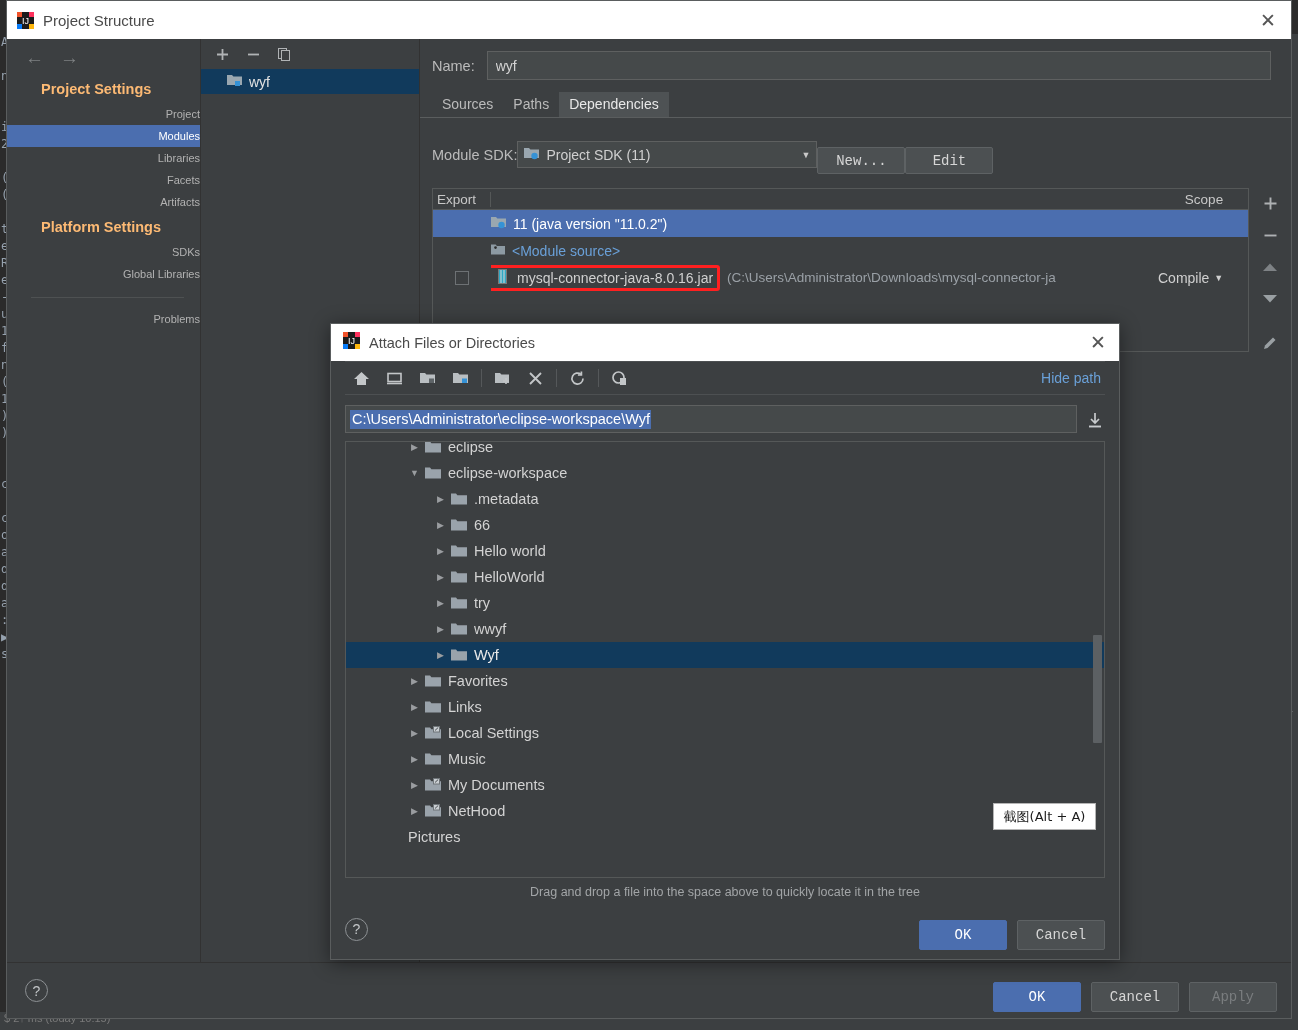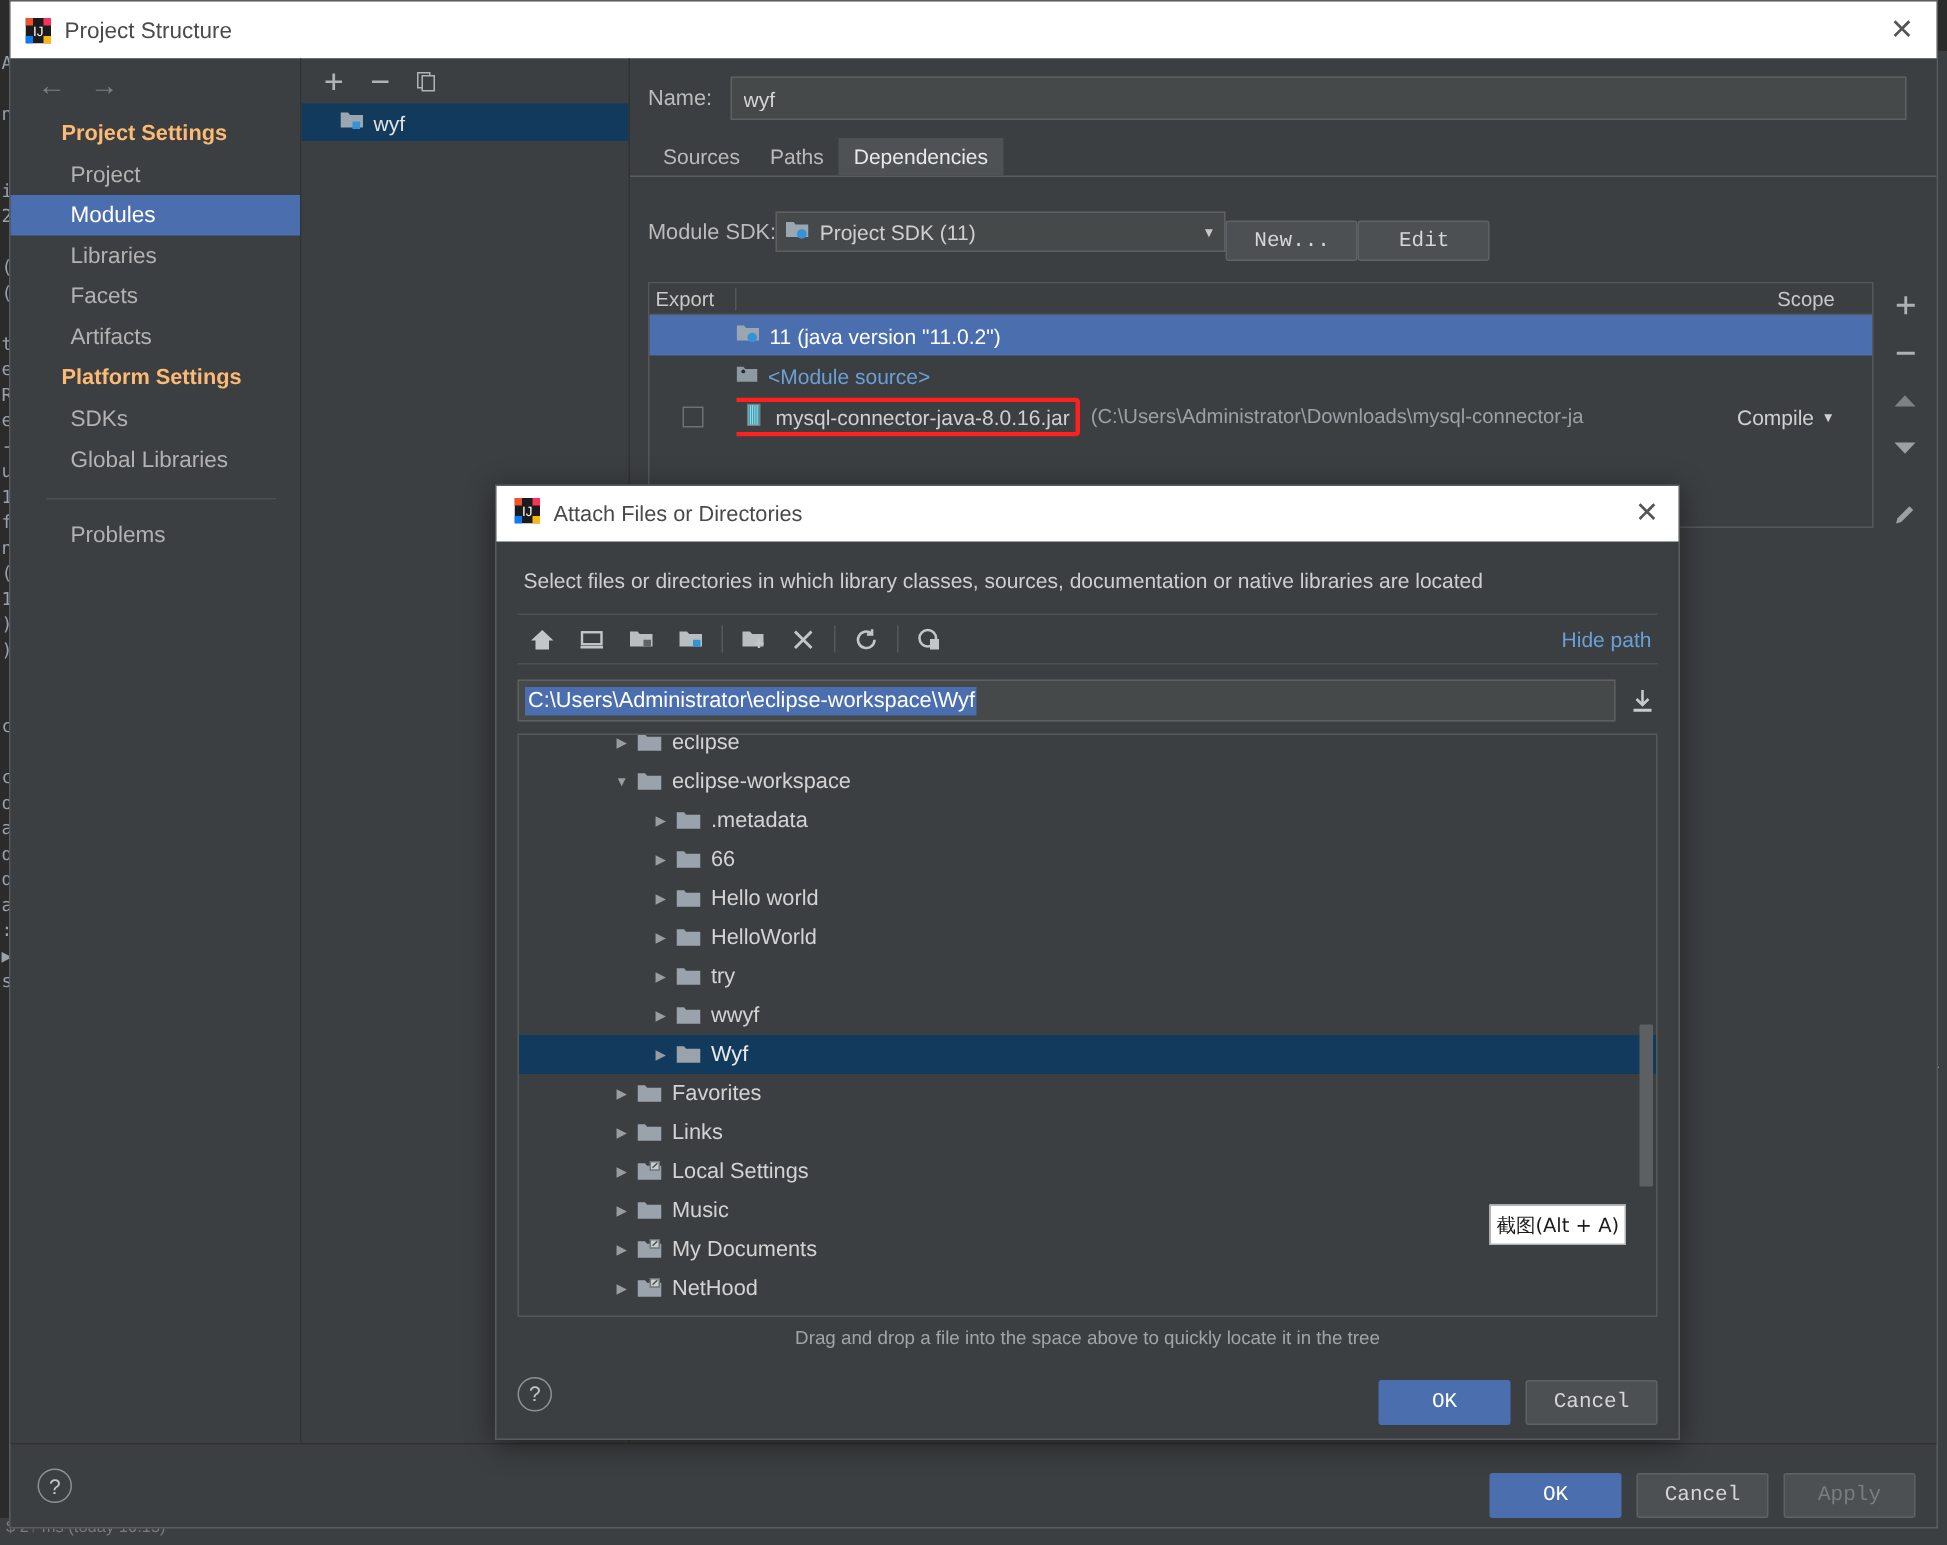--- a/index.html
+++ b/index.html
@@ -61,21 +61,21 @@
     width: 194px; flex: 0 0 194px; background: #3c3f41;
     display: flex; flex-direction: column; border-right: 1px solid #323232;
   }
   .ps-navbar { height: 36px; display: flex; align-items: center; gap: 16px; padding: 0 18px; }
   .nav-arrow { color: #7e8183; font-size: 19px; cursor: pointer; line-height: 1; }
   .ps-grouphead {
     font-size: 14.5px; color: #fdba74; font-weight: bold;
     padding: 6px 0 6px 34px;
   }
   .ps-item {
-    font-size: 15px; color: #b2b2b2; padding: 5px 0 5px 40px; cursor: pointer;
+    font-size: 11px; color: #b2b2b2; padding: 5px 0 5px 24px; cursor: pointer; text-align: right;
   }
   .ps-item.selected { background: #4b6eaf; color: #ffffff; }
   .ps-sep { height: 1px; background: #4e5152; margin: 12px 16px 10px 24px; }
 
   
   .ps-modcol {
     width: 219px; flex: 0 0 219px; background: #3c3f41;
     border-right: 1px solid #323232; display: flex; flex-direction: column;
   }
   .modcol-toolbar { height: 30px; display: flex; align-items: center; gap: 16px; padding: 0 14px; }
@@ -207,21 +207,21 @@
   .tree-scroll {
     position: absolute; right: 1px; top: 1px; width: 11px; bottom: 1px; background: transparent;
   }
   .tree-thumb { position: absolute; right: 1px; width: 9px; background: #5c6063; border-radius: 1px; }
 
   .at-hint { text-align: center; font-size: 12.5px; color: #a2a5a7; padding: 7px 0 0 0; }
   .at-footer { height: 60px; display: flex; align-items: center; padding: 0 14px; gap: 10px; }
   .at-footer .spacer { flex: 1; }
 
   .tooltip {
-    position: absolute; left: 993px; top: 803px; width: 91px; height: 27px;
+    position: absolute; left: 993px; top: 803px; width: 103px; height: 27px;
     background: #ffffff; border: 1px solid #b5b5b5; color: #1b1b1b;
     font-size: 13px; display: flex; align-items: center; justify-content: center;
     z-index: 60; font-family: "DejaVu Sans", sans-serif;
   }
 </style>
 </head>
 <body>
 
 <div id="root">
 
@@ -511,21 +511,20 @@
           <rect x="0" y="12" width="5" height="5" fill="#087cfa"></rect>
           <rect x="12" y="12" width="5" height="5" fill="#fdb60d"></rect>
           <text x="8.5" y="12" font-size="9" fill="#ffffff" text-anchor="middle" font-family="Liberation Sans">IJ</text>
         </svg>
       </span>
       <span class="at-title-text">Attach Files or Directories</span>
       <span class="ps-close">✕</span>
     </div>
 
     <div class="at-body">
-      <div class="at-desc">Select files or directories in which library classes, sources, documentation or native libraries are located</div>
 
       <div class="at-toolbar">
         <span class="at-tb-btn">
           <svg width="17" height="17" viewBox="0 0 17 17">
               <path d="M8.5 2L16 9h-3v6h-9V9H1z" fill="#c3c6c8"></path>
             </svg>
         </span>
         <span class="at-tb-btn">
           <svg width="17" height="17" viewBox="0 0 17 17">
               <rect x="2" y="3.5" width="13" height="8" fill="none" stroke="#c3c6c8" stroke-width="1.6"></rect>

